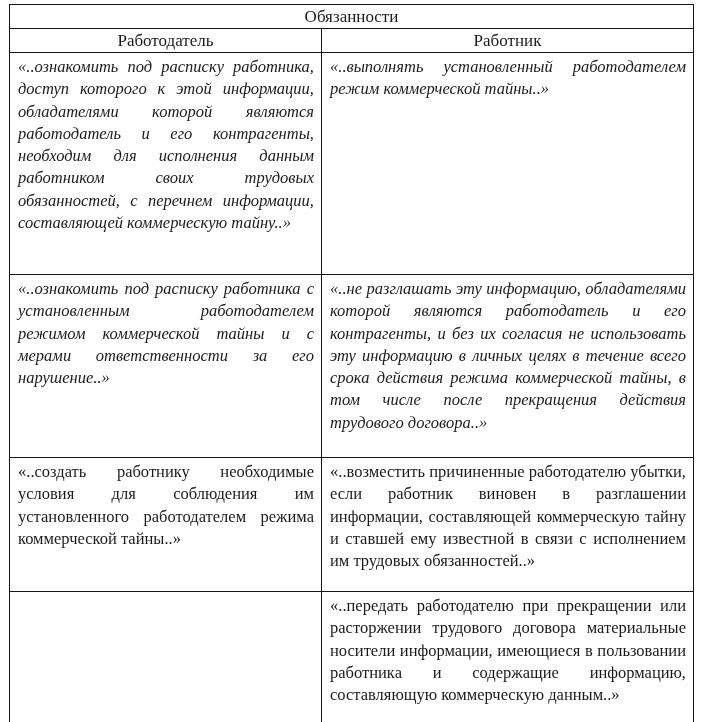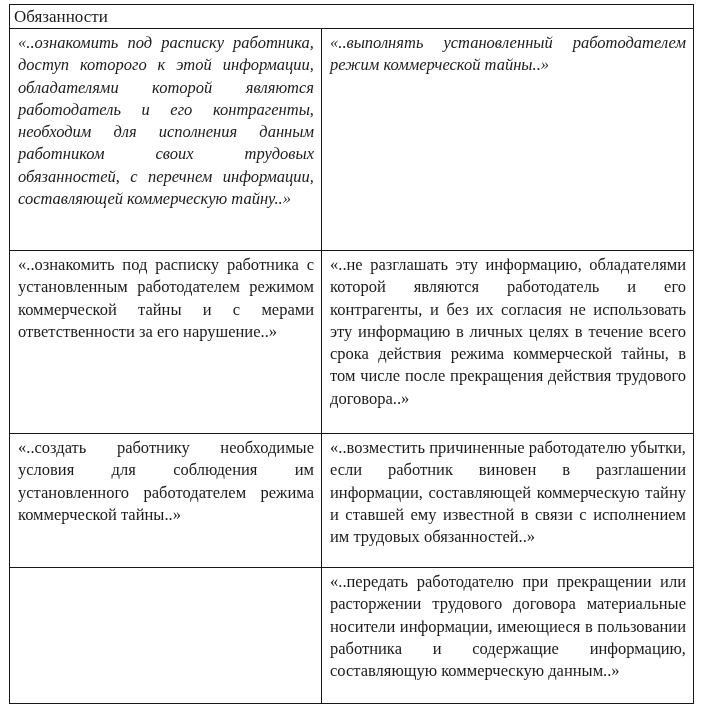--- a/index.html
+++ b/index.html
@@ -42,21 +42,21 @@
 
   
   col.col-left  { width: 312px; }
   col.col-right { width: 372px; }
 
   .title-cell {
     text-align: center;
     height: 21px;
   }
   .title-cell .celltext {
-    text-align: left;
+    text-align: center;
     font-size: 17px;
     line-height: 21px;
     padding: 1px 4px 1px 4px;
     text-indent: 0;
   }
 
   .subhead-cell {
     text-align: center;
     height: 21px;
   }
@@ -78,21 +78,21 @@
     word-spacing: 0;
   }
 
   
   .celltext {
     display: block;
     white-space: normal;
   }
 
   .row-1 td { height: 221px; font-style: italic; }
-  .row-2 td { height: 182px; }
+  .row-2 td { height: 182px; font-style: italic; }
   .row-3 td { height: 133px; margin-top: 22px; }
   .row-4 td { height: 135px; }
 
   .empty-cell .celltext { padding: 0; }
 </style>
 </head>
 <body>
 
 <div class="page">
 
@@ -102,20 +102,28 @@
       <col class="col-right">
     </colgroup>
     <tbody>
 
       <tr class="row-title">
         <td class="title-cell" colspan="2">
           <span class="celltext">Обязанности</span>
         </td>
       </tr>
 
+      <tr class="row-subhead">
+        <td class="subhead-cell">
+          <span class="celltext">Работодатель</span>
+        </td>
+        <td class="subhead-cell">
+          <span class="celltext">Работник</span>
+        </td>
+      </tr>
 
       <tr class="row-1">
         <td class="body-cell">
           <span class="celltext">«..ознакомить под расписку работника, доступ которого к этой информации, обладателями которой являются работодатель и его контрагенты, необходим для исполнения данным работником своих трудовых обязанностей, с перечнем информации, составляющей коммерческую тайну..»</span>
         </td>
         <td class="body-cell">
           <span class="celltext">«..выполнять установленный работодателем режим коммерческой тайны..»</span>
         </td>
       </tr>
 

